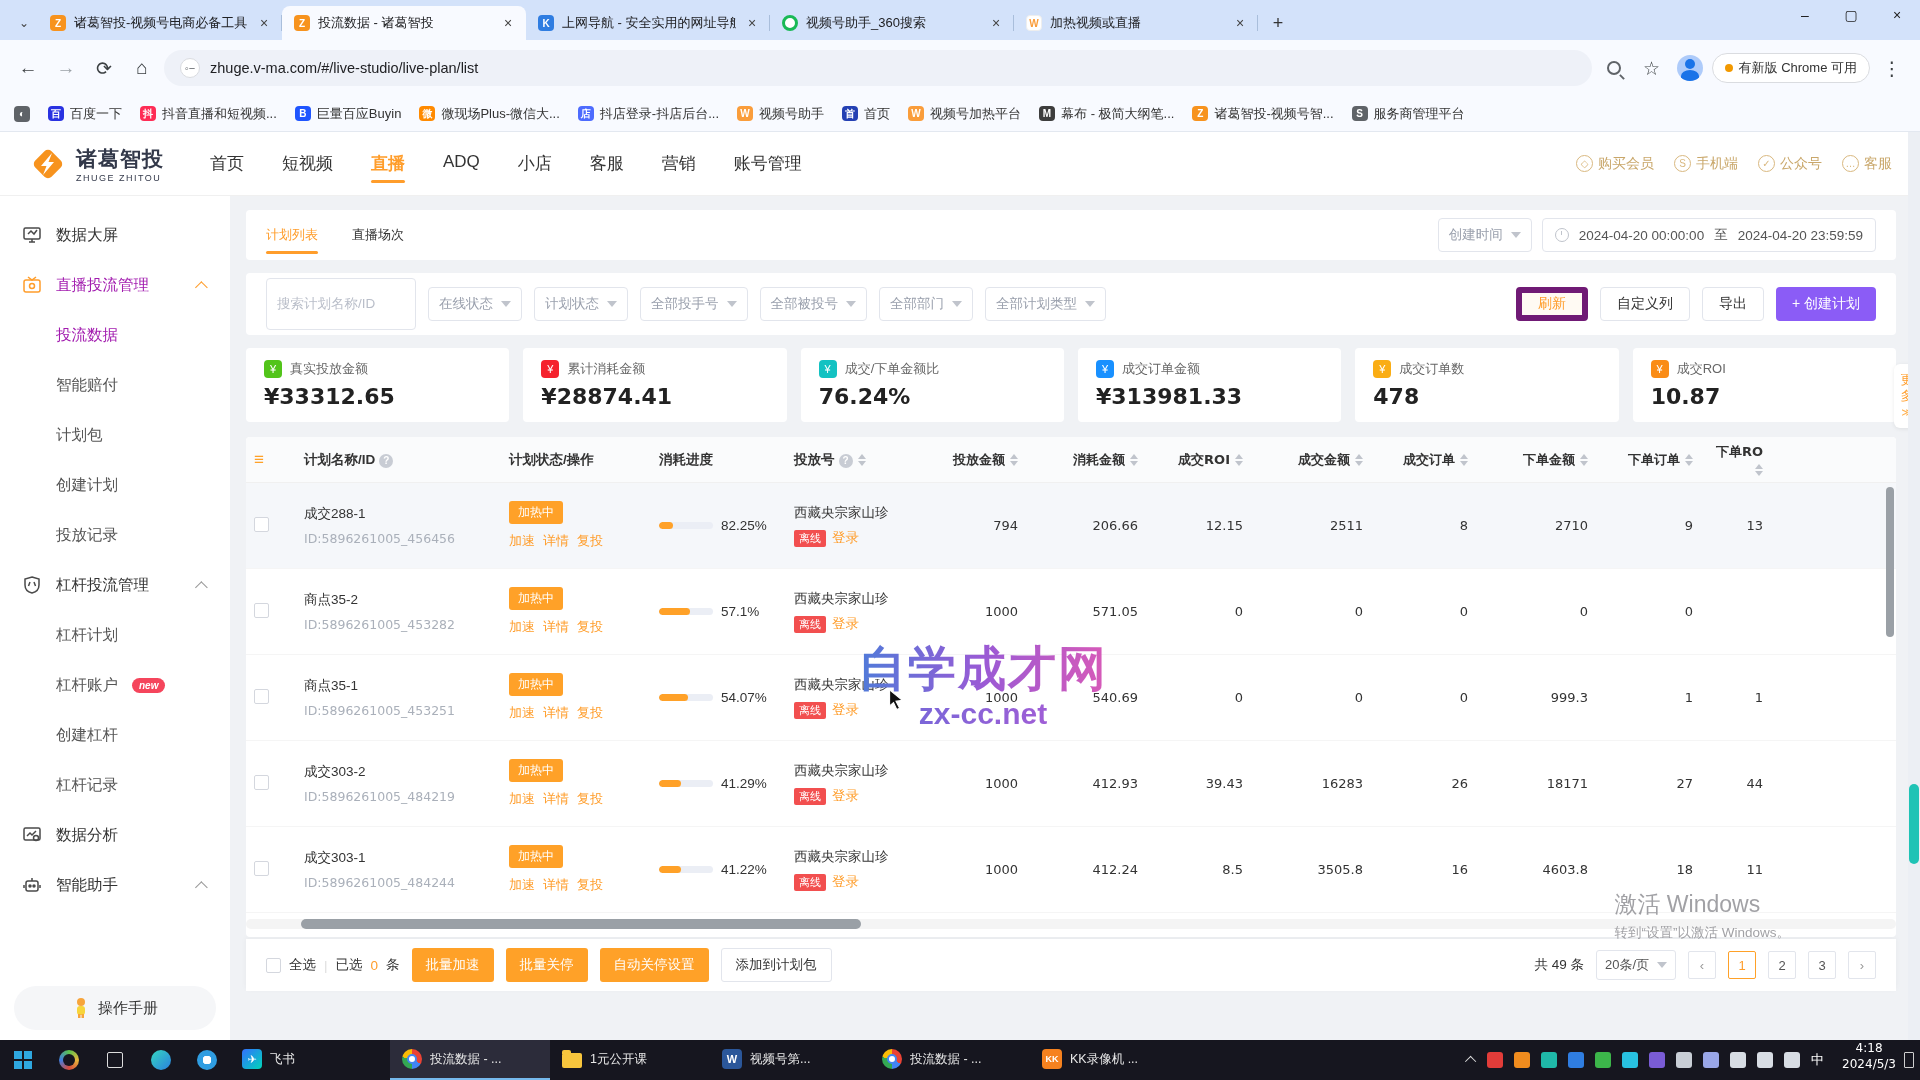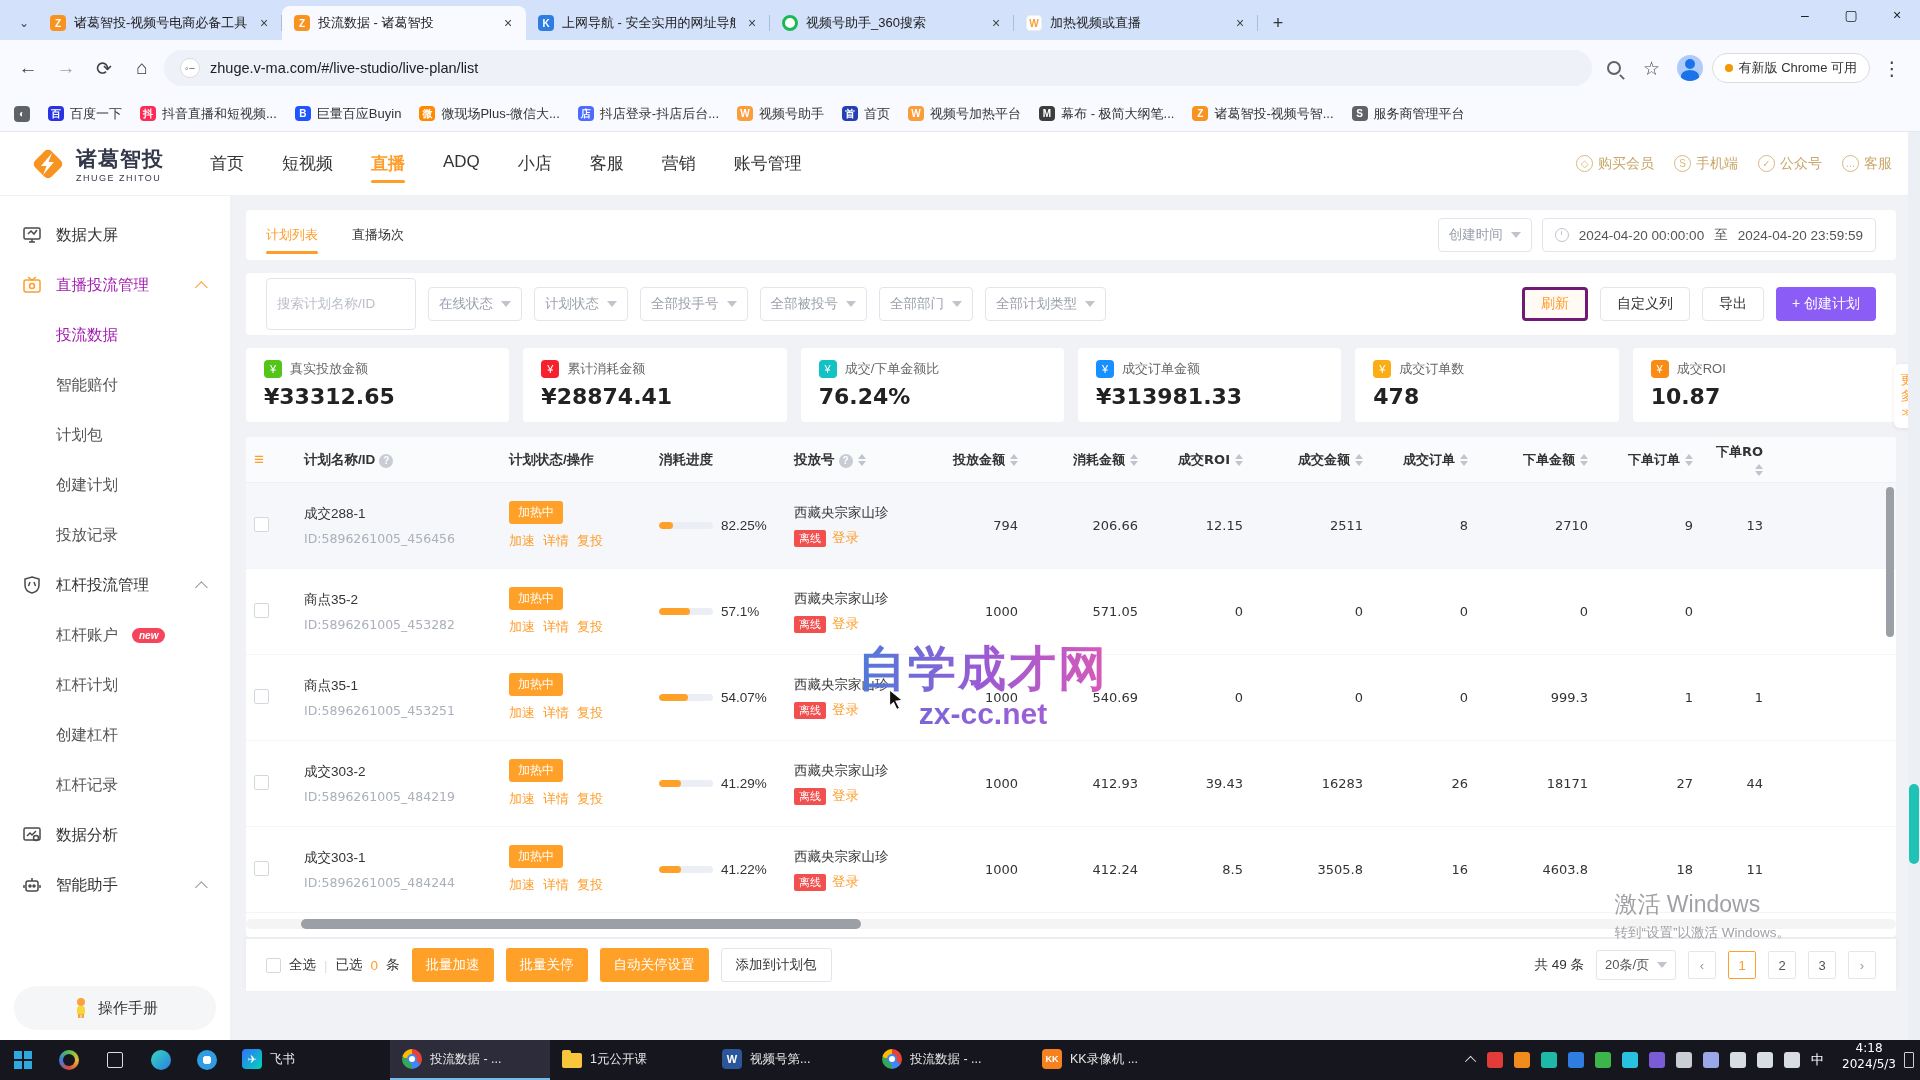--- a/index.html
+++ b/index.html
@@ -77,21 +77,21 @@
   .sel-box { height:34px; border:1px solid #e2e5ec; border-radius:4px; display:flex; align-items:center; gap:8px; padding:0 10px; color:#9aa0ad; font-size:13.5px; background:#fff; }
   .caret-d { width:0; height:0; border-left:5px solid transparent; border-right:5px solid transparent; border-top:6px solid #c0c4cc; }
   .datebox { height:34px; border:1px solid #e2e5ec; border-radius:4px; display:flex; align-items:center; gap:10px; padding:0 12px; font-size:13.5px; color:#555; background:#fff; }
   .clock { width:14px; height:14px; border:1.5px solid #c0c4cc; border-radius:50%; position:relative; }
   .clock:after { content:""; position:absolute; left:5px; top:2px; width:1.5px; height:4px; background:#c0c4cc; }
 
   .filtercard { margin-top:13px; height:62px; display:flex; align-items:center; padding:0 20px; gap:12px; }
   .f-input { width:150px; height:52px; border:1px solid #e2e5ec; border-radius:4px; color:#b9bec9; font-size:13.5px; display:flex; align-items:center; padding:0 10px; }
   .f-spacer { flex:1; }
   .btn { height:34px; border-radius:4px; display:flex; align-items:center; justify-content:center; padding:0 16px; font-size:14px; }
-  .btn.ghost { border:3px solid #701a75; color:#ff9d2b; background:#fffaf3; }
+  .btn.ghost { border:6px solid #701a75; color:#ff9d2b; background:#fffaf3; }
   .btn.plain { border:1px solid #e2e5ec; color:#333; background:#fff; }
   .btn.primary { background:#8b5cf6; color:#fff; }
 
   .statsrow { margin-top:13px; display:flex; gap:14px; }
   .stat { flex:1; background:#fff; border-radius:4px; height:74px; padding:12px 18px; }
   .stat .lr { display:flex; align-items:center; gap:8px; font-size:13px; color:#666; }
   .stat .s-ic { width:18px; height:18px; border-radius:4px; color:#fff; font-size:11px; display:flex; align-items:center; justify-content:center; }
   .stat .val { margin-top:6px; font-size:22px; font-weight:bold; color:#222; font-family:"DejaVu Sans",sans-serif; }
   .morebtn { position:absolute; right:0; top:232px; width:26px; background:#fff; border-radius:6px 0 0 6px; padding:8px 5px; color:#ff9d2b; font-size:13px; text-align:center; line-height:16px; box-shadow:0 1px 4px rgba(0,0,0,.08); }
   .morebtn .chev { font-size:11px; color:#ffb04d; }
@@ -369,26 +369,26 @@
           <div class="s-item group">
             <span class="s-ico"><svg width="20" height="20" viewBox="0 0 20 20" fill="none" stroke="#4a4a4a" stroke-width="1.5">
                 <path d="M10 2 l7 2 v6 c0 4-3 7-7 8 -4-1-7-4-7-8 V4 Z"></path>
                 <path d="M8 7 l-1.5 4 M12 7 l1.5 4"></path>
               </svg></span>
             <span>杠杆投流管理</span>
             <span class="grow"></span>
             <span class="s-caret"></span>
           </div>
           <div class="s-item child">
+            <span>杠杆计划</span>
+            <span class="grow"></span>
+          </div>
+          <div class="s-item child">
             <span>杠杆账户</span>
             <span class="badge-new">new</span>
-            <span class="grow"></span>
-          </div>
-          <div class="s-item child">
-            <span>杠杆计划</span>
             <span class="grow"></span>
           </div>
           <div class="s-item child">
             <span>创建杠杆</span>
             <span class="grow"></span>
           </div>
           <div class="s-item child">
             <span>杠杆记录</span>
             <span class="grow"></span>
           </div>

